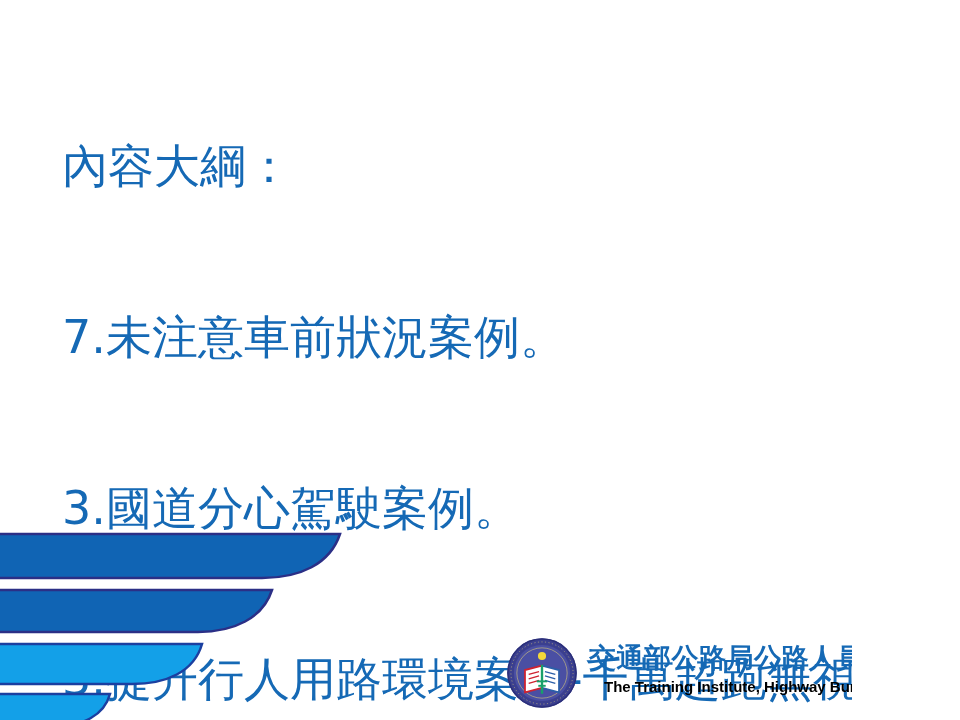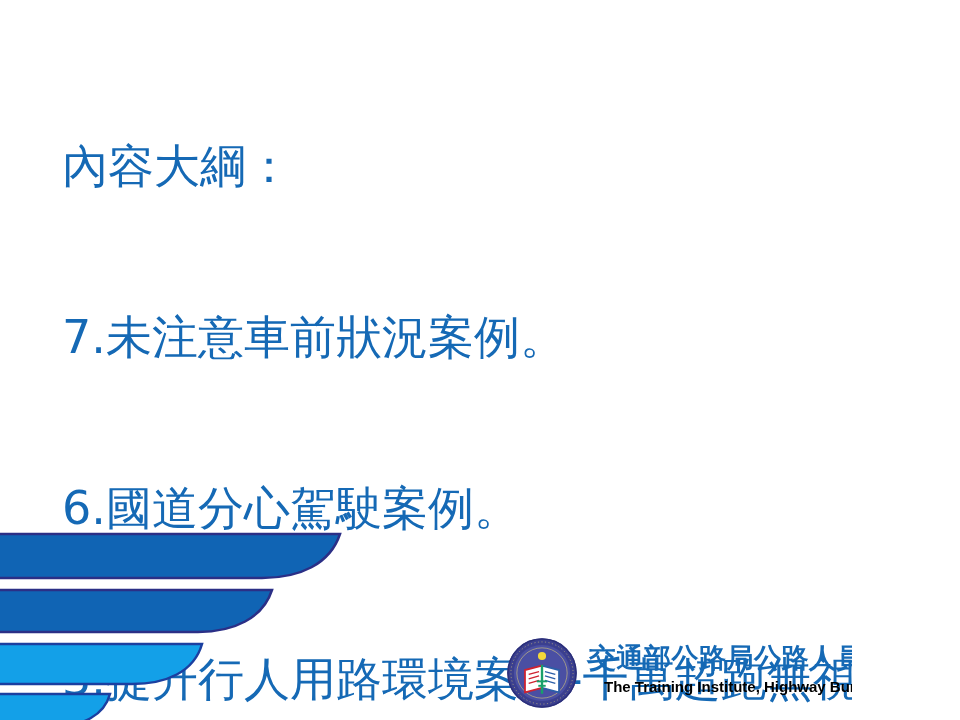--- a/index.html
+++ b/index.html
@@ -101,21 +101,21 @@
   }
 </style>
 </head>
 <body>
 
 <div id="slide">
 
   <div id="outline">
     <span class="ln cjk">內容大綱：</span>
     <span class="ln cjk">7.未注意車前狀況案例。</span>
-    <span class="ln cjk">6.國道分心駕駛案例。</span>
+    <span class="ln cjk">3.國道分心駕駛案例。</span>
     <span class="ln cjk">3.提升行人用路環境案例-千萬超跑無視</span>
     
     
     
     
   </div>
 
   <svg id="swoosh" viewBox="0 0 380 210" width="380" height="210">
 
     <path fill="#1064b4" stroke="#2b2f86" stroke-width="2.5" d="M -10 24 L 340 24 C 330 54, 300 68, 262 68 L -10 68 Z"></path>

